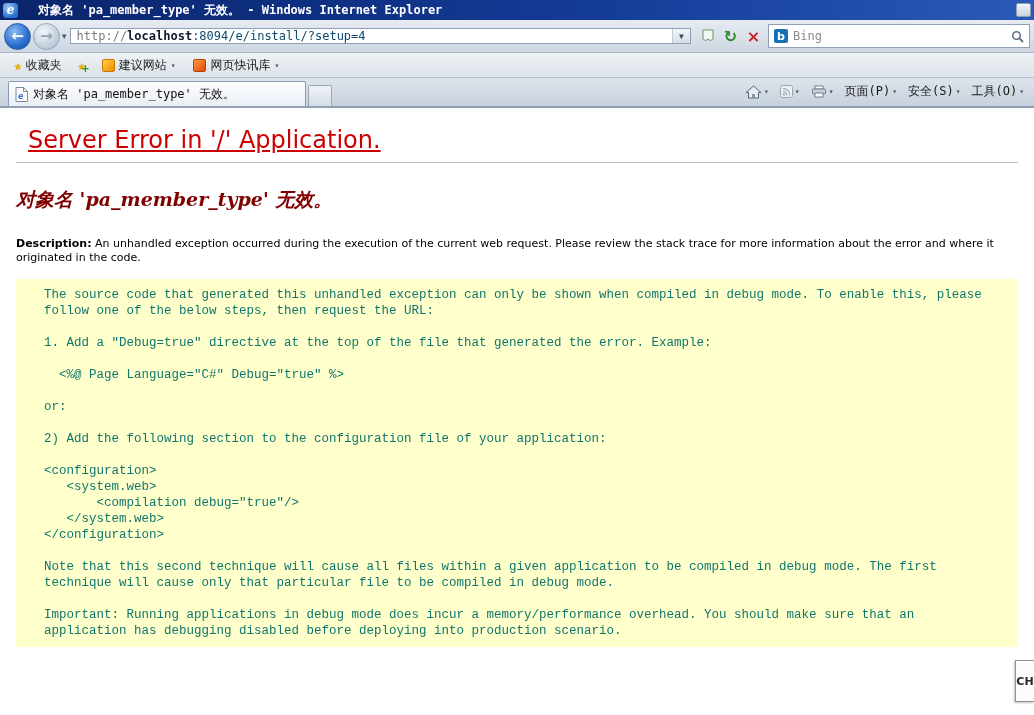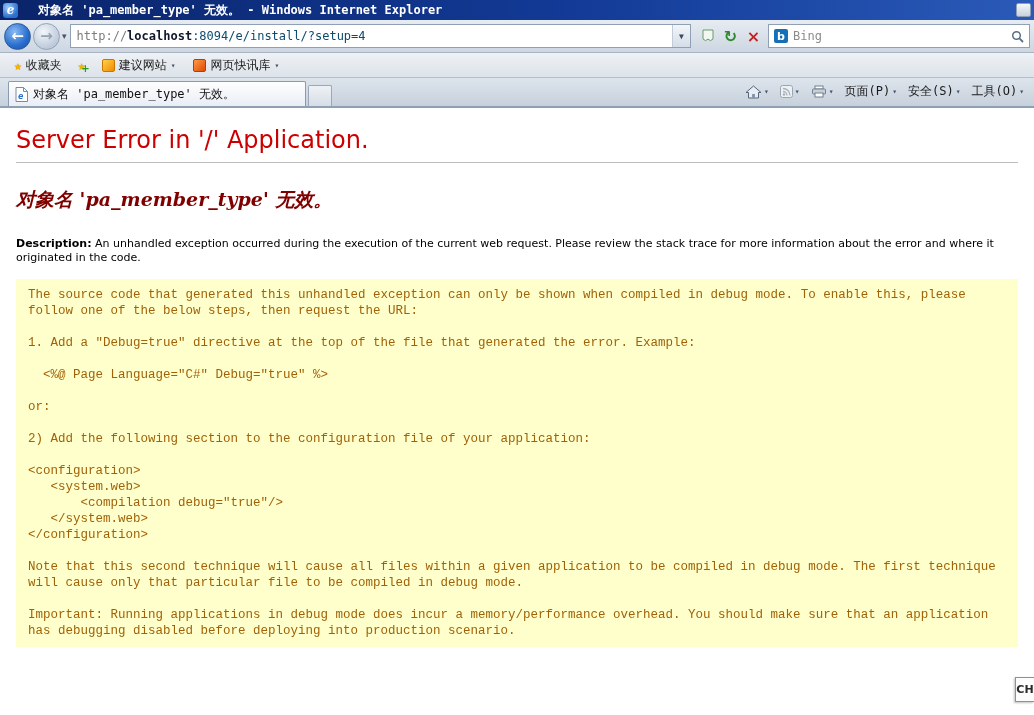--- a/index.html
+++ b/index.html
@@ -25,21 +25,21 @@
     position:absolute; top:20px; left:0; right:0; height:33px;
     background: linear-gradient(#e7ecf2, #cdd6e2);
     border-bottom:1px solid #a9b4c2;
     display:flex; align-items:center; padding:0 4px;
   }
   .nav-circle { width:27px; height:27px; border-radius:50%; display:flex; align-items:center; justify-content:center;
     font: bold 15px "DejaVu Sans", sans-serif; flex:0 0 auto; }
   .nav-back { background: radial-gradient(circle at 38% 32%, #8cbbf2, #2a6fd0 58%, #1a4fa0); border:1px solid #2a5a9a; color:#fff; }
   .nav-fwd  { background: radial-gradient(circle at 38% 32%, #f3f6fa, #c4cfde 62%, #aab9cc); border:1px solid #93a3b6; color:#93a3b4; margin-left:2px; }
   .nav-chev { font-size:9px; color:#43536a; padding:0 3px 0 2px; }
-  .addr { flex:1 1 auto; height:24px; background:#fff; border:1px solid #8fa0b5; display:flex; align-items:center;
+  .addr { flex:1 1 auto; height:16px; background:#fff; border:1px solid #8fa0b5; display:flex; align-items:center;
     padding-left:6px; font: 12px "DejaVu Sans Mono", monospace; margin-right:5px; overflow:hidden; }
   .addr .proto { color:#7d7d7d; }
   .addr .domain { color:#0f172a; font-weight:bold; }
   .addr .path { color:#0c4a6e; }
   .addr-drop { margin-left:auto; width:18px; align-self:stretch; border-left:1px solid #c2ccd8;
     background:linear-gradient(#f3f6fa,#d5dde8); display:flex; align-items:center; justify-content:center;
     font-size:8px; color:#3a4a5e; }
   .tool-btn { width:23px; height:23px; display:flex; align-items:center; justify-content:center; flex:0 0 auto; }
   .t-refresh { color:#2e8b2e; font: bold 16px "DejaVu Sans", sans-serif; }
   .t-stop { color:#c42222; font: bold 16px "DejaVu Sans", sans-serif; }
@@ -89,34 +89,34 @@
   .cmd-btn { display:flex; align-items:center; gap:2px; padding:2px 4px; border-radius:2px; }
   .cmd-caret { font-size:8px; color:#43536a; }
 
   
   .content {
     position:absolute; top:110px; left:0; right:0; bottom:0;
     background:#fff; padding:14px 16px 0 16px;
     font: 11px "DejaVu Sans", sans-serif; color:#000;
     overflow:hidden;
   }
-  .content h1 { font: 24px "DejaVu Sans", sans-serif; font-weight:normal; color:#cc0000; margin:2px 0 8px 0; }
+  .content h1 { font: 24px "DejaVu Sans", sans-serif; font-weight:normal; color:#cc0000; margin:2px 0 8px 12px;text-decoration:underline; }
   .content hr { border:none; border-top:1px solid #bdbdbd; margin:0; }
   .content h2 { font: italic bold 19px "DejaVu Serif", serif; color:#800000; margin:24px 0 24px 0; }
   .content p { margin:0 0 14px 0; line-height:1.25; }
   .lbl { font-weight:bold;text-align:center; }
   .source-box {
-    background:#ffffcc; margin:2px 0 15px 0; padding:8px 12px;
+    background:#ffffcc; margin:2px 0 15px 0; padding:8px 28px;
     font: 12.5px "Liberation Mono", monospace; line-height:16px;
-    white-space:pre-wrap; color:#a16207;
+    white-space:pre-wrap; color:#0f766e;
   }
 
   
   .lang-box {
-    position:absolute; right:0; bottom:13px; width:19px; height:25px;
+    position:absolute; right:0; bottom:13px; width:19px; height:42px;
     background:#fcfcfc; border:1px solid #8a929c; border-right:none;
     display:flex; align-items:center; justify-content:center;
     font: bold 11px "DejaVu Sans", sans-serif; color:#2a2a2a;
     box-shadow:-1px 1px 2px rgba(0,0,0,.25);
   }
 </style>
 </head>
 <body>
 
 <div class="window">

